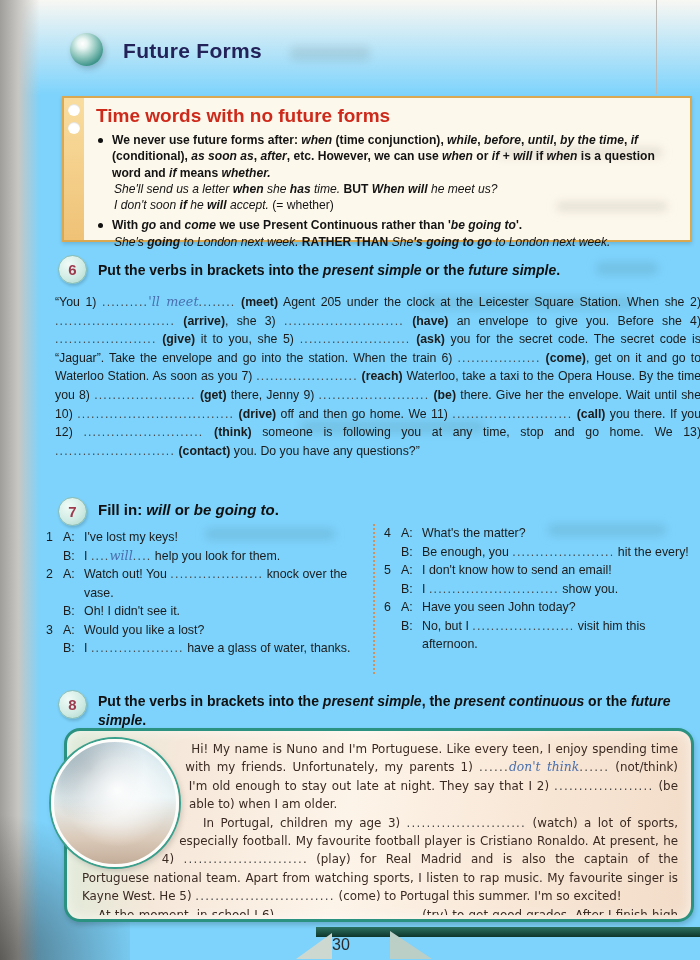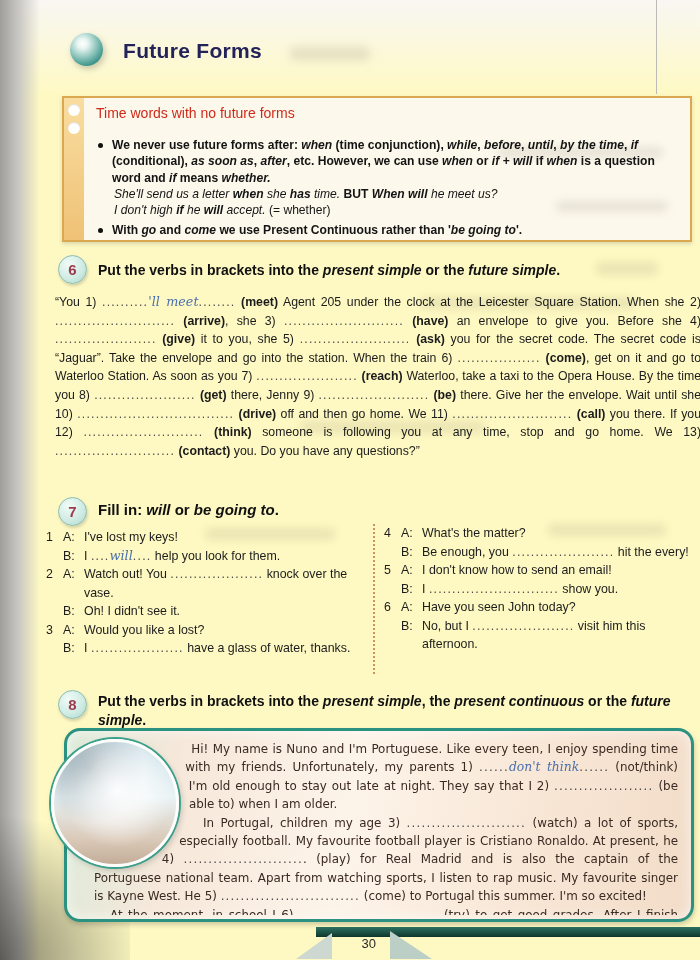--- a/index.html
+++ b/index.html
@@ -1,16 +1,16 @@
 <!DOCTYPE html>
 <html><head>
 <meta charset="utf-8">
 <style>
   html,body{margin:0;padding:0;background:#d8d6d2;}
-  .page{position:relative;width:700px;height:960px;background:#fef9c3;overflow:hidden;
+  .page{position:relative;width:700px;height:960px;background:#7dd3fc;overflow:hidden;
         font-family:"Liberation Sans",sans-serif;color:#1c1c1c;}
   .top-light{position:absolute;left:0;top:0;right:0;height:95px;
         background:linear-gradient(180deg,#f8f7f3,rgba(248,247,243,0));}
   .edge-left{position:absolute;left:0;top:0;width:40px;height:100%;
         background:linear-gradient(90deg,#a09e9a 0%,#c8c6c2 45%,rgba(239,237,232,0) 100%);}
   .corner-shadow{position:absolute;left:0;bottom:0;width:130px;height:170px;
         background:radial-gradient(circle at 0% 100%,rgba(35,35,33,.55),rgba(35,35,33,0) 68%);}
   .page-edge-line{position:absolute;left:656px;top:0;width:1px;height:94px;background:#bcbab6;}
 
   .smudge{position:absolute;background:#97978f;opacity:.20;filter:blur(4px);
@@ -25,21 +25,21 @@
 
   
   .theory{position:absolute;left:62px;top:96px;width:626px;height:142px;background:#fdf8ec;
         border:2px solid #d9a850;box-shadow:0 2px 4px rgba(0,0,0,.14);}
   .theory-strip{position:absolute;left:0;top:0;bottom:0;width:20px;
         background:linear-gradient(180deg,#f9dda0,#efc276);}
   .strip-hole{position:absolute;width:12px;height:12px;border-radius:50%;background:#fff;left:4px;
         box-shadow:inset 0 1px 1px rgba(0,0,0,.12);}
   .hole1{top:6px;} .hole2{top:24px;}
   .theory-content{position:absolute;left:32px;top:7px;right:10px;}
-  .theory-title{color:#ce2a1b;font-weight:normal;font-size:14px;margin-bottom:16px;}
+  .theory-title{color:#ce2a1b;font-weight:bold;font-size:19px;margin-bottom:5px;}
   .bullet{display:flex;margin-bottom:2px;}
   .bullet2{margin-top:4px;}
   .bullet-dot{width:5px;height:5px;border-radius:50%;background:#111;margin:6px 9px 0 2px;flex:none;}
   .bullet-body{flex:1;font-size:12.1px;line-height:16.3px;color:#141414;}
   .example-line{padding-left:2px;}
 
   
   .s-b{font-weight:bold;}
   .s-i{font-style:italic;}
   .s-bi{font-weight:bold;font-style:italic;}
@@ -83,31 +83,31 @@
   .story-photo{position:absolute;left:-16px;top:8px;width:122px;height:122px;border-radius:50%;
         border:3px solid #fdfdfb;box-shadow:0 0 0 2px #3aa08c,2px 3px 7px rgba(0,0,0,.22);
         background:
           radial-gradient(circle at 52% 40%,rgba(255,255,255,.95) 0%,rgba(255,255,255,.55) 32%,rgba(255,255,255,0) 58%),
           radial-gradient(circle at 30% 22%,rgba(85,105,115,.55) 0%,rgba(85,105,115,0) 42%),
           linear-gradient(180deg,#cfe2ea 0%,#e9f3f5 45%,#dac9b8 80%,#c3ad99 100%);}
   .story-text{position:absolute;left:15px;right:13px;top:9px;bottom:4px;overflow:hidden;
         font-family:"DejaVu Sans",sans-serif;font-size:11.9px;line-height:18.4px;
         text-align:justify;color:#3a2a22;}
   .photo-spacer{float:left;width:106px;height:126px;shape-outside:circle(54% at 38% 46%);margin-right:6px;}
-  .story-p{text-indent:16px;margin-left:12px;}
+  .story-p{text-indent:16px;}
 
   
   .footer-bar{position:absolute;left:316px;top:927px;width:384px;height:10px;
         background:linear-gradient(180deg,#2c7263,#0e352c);}
   .tri-left{position:absolute;left:296px;top:933px;width:0;height:0;
         border-left:36px solid transparent;border-bottom:26px solid #cdd8d1;}
   .tri-right{position:absolute;left:390px;top:931px;width:0;height:0;
         border-right:42px solid transparent;border-bottom:28px solid #bccfc7;}
-  .page-num{position:absolute;left:332px;top:936px;width:44px;text-align:right;
-        font-size:13px;color:#2b2b2b;}
+  .page-num{position:absolute;left:332px;top:936px;width:44px;text-align:left;
+        font-size:16px;color:#2b2b2b;}
 </style>
 </head>
 <body>
 
 <div class="page">
 
   <div class="top-light"></div>
   <div class="edge-left"></div>
   <div class="corner-shadow"></div>
   <div class="page-edge-line"></div>
@@ -120,27 +120,28 @@
       <div class="strip-hole hole1"></div>
       <div class="strip-hole hole2"></div>
     </div>
     <div class="theory-content">
       <div class="theory-title">Time words with no future forms</div>
       <div class="bullet">
         <span class="bullet-dot"></span>
         <div class="bullet-body">
           <div><span class="s-b">We never use future forms after: </span><span class="s-bi">when</span><span class="s-b"> (time conjunction), </span><span class="s-bi">while</span><span class="s-b">, </span><span class="s-bi">before</span><span class="s-b">, </span><span class="s-bi">until</span><span class="s-b">, </span><span class="s-bi">by the time</span><span class="s-b">, </span><span class="s-bi">if</span><span class="s-b"> (conditional), </span><span class="s-bi">as soon as</span><span class="s-b">, </span><span class="s-bi">after</span><span class="s-b">, etc. However, we can use </span><span class="s-bi">when</span><span class="s-b"> or </span><span class="s-bi">if + will</span><span class="s-b"> if </span><span class="s-bi">when</span><span class="s-b"> is a question word and </span><span class="s-bi">if</span><span class="s-b"> means </span><span class="s-bi">whether.</span></div>
           <div class="example-line"><span class="s-i">She'll send us a letter </span><span class="s-bi">when</span><span class="s-i"> she </span><span class="s-bi">has</span><span class="s-i"> time.</span><span class="s-b">   BUT   </span><span class="s-bi">When will</span><span class="s-i"> he meet us?</span></div>
-          <div class="example-line"><span class="s-i">I don't high </span><span class="s-bi">if</span><span class="s-i"> he </span><span class="s-bi">will</span><span class="s-i"> accept.</span><span> (= whether)</span></div>
+          <div class="example-line"><span class="s-i">I don't soon </span><span class="s-bi">if</span><span class="s-i"> he </span><span class="s-bi">will</span><span class="s-i"> accept.</span><span> (= whether)</span></div>
         </div>
       </div>
       <div class="bullet bullet2">
         <span class="bullet-dot"></span>
         <div class="bullet-body">
           <div><span class="s-b">With </span><span class="s-bi">go</span><span class="s-b"> and </span><span class="s-bi">come</span><span class="s-b"> we use Present Continuous rather than '</span><span class="s-bi">be going to</span><span class="s-b">'.</span></div>
+          <div class="example-line"><span class="s-i">She's </span><span class="s-bi">going</span><span class="s-i"> to London next week.  </span><span class="s-b">RATHER THAN</span><span class="s-i">  She</span><span class="s-bi">'s going to go</span><span class="s-i"> to London next week.</span></div>
         </div>
       </div>
     </div>
   </div>
 
   <div class="ex-badge badge6">6</div>
   <div class="ex-heading heading6"><span class="s-b">Put the verbs in brackets into the </span><span class="s-bi">present simple</span><span class="s-b"> or the </span><span class="s-bi">future simple</span><span class="s-b">.</span></div>
   <div class="para6"><span>“You 1) </span><span class="s-d">..........</span><span class="s-hw">'ll meet</span><span class="s-d">........</span><span> </span><span class="s-b">(meet)</span><span> Agent 205 under the clock at the Leicester Square Station. When she 2) </span><span class="s-d">..........................</span><span> </span><span class="s-b">(arrive)</span><span>, she 3) </span><span class="s-d">..........................</span><span> </span><span class="s-b">(have)</span><span> an envelope to give you. Before she 4) </span><span class="s-d">......................</span><span> </span><span class="s-b">(give)</span><span> it to you, she 5) </span><span class="s-d">........................</span><span> </span><span class="s-b">(ask)</span><span> you for the secret code. The secret code is “Jaguar”. Take the envelope and go into the station. When the train 6) </span><span class="s-d">..................</span><span> </span><span class="s-b">(come)</span><span>, get on it and go to Waterloo Station. As soon as you 7) </span><span class="s-d">......................</span><span> </span><span class="s-b">(reach)</span><span> Waterloo, take a taxi to the Opera House. By the time you 8) </span><span class="s-d">......................</span><span> </span><span class="s-b">(get)</span><span> there, Jenny 9) </span><span class="s-d">........................</span><span> </span><span class="s-b">(be)</span><span> there. Give her the envelope. Wait until she 10) </span><span class="s-d">..................................</span><span> </span><span class="s-b">(drive)</span><span> off and then go home. We 11) </span><span class="s-d">..........................</span><span> </span><span class="s-b">(call)</span><span> you there. If you 12) </span><span class="s-d">..........................</span><span> </span><span class="s-b">(think)</span><span> someone is following you at any time, stop and go home. We 13) </span><span class="s-d">..........................</span><span> </span><span class="s-b">(contact)</span><span> you. Do you have any questions?”</span></div>
 
   <div class="ex-badge badge7">7</div>

